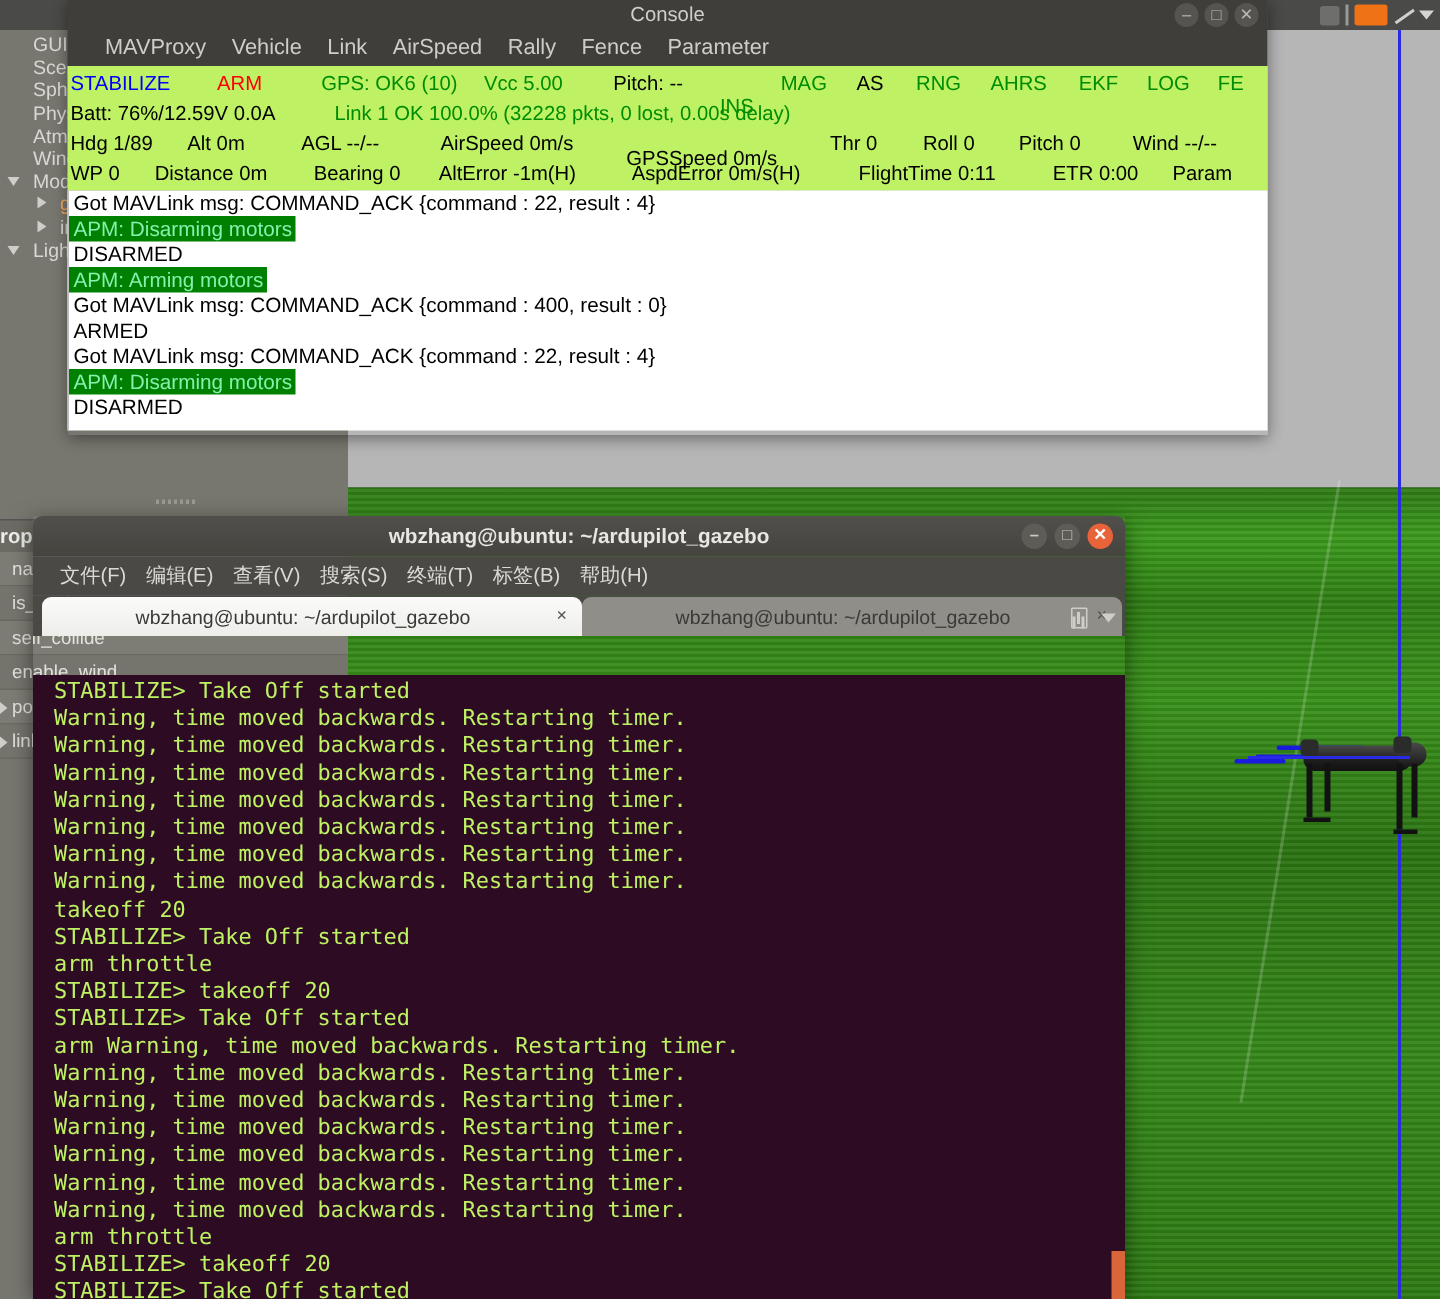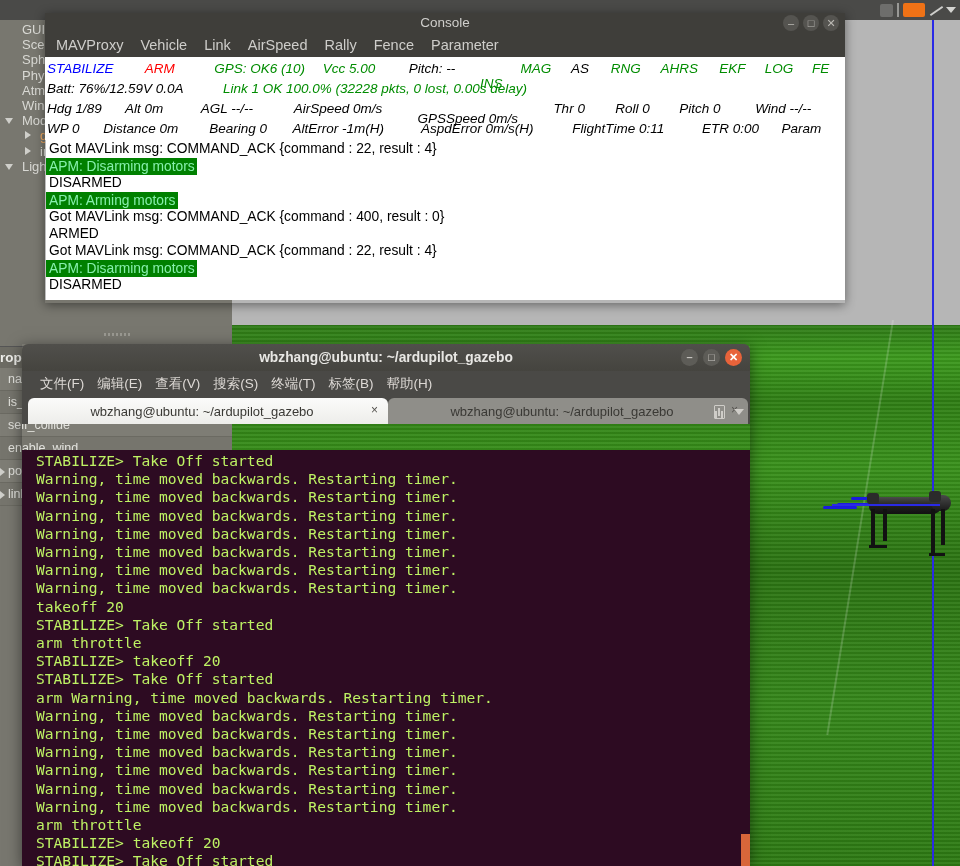--- a/index.html
+++ b/index.html
@@ -76,36 +76,36 @@
       background:linear-gradient(180deg,#4a4a4a,#1d1d1d 60%,#111);}
   .d-nose{position:absolute;left:86px;top:20px;width:20px;height:16px;border-radius:8px;
       background:linear-gradient(180deg,#494949,#1a1a1a);}
   .d-hub{position:absolute;width:12px;height:11px;border-radius:3px;background:#2b2b2b;}
   .d-prop{position:absolute;height:3px;background:#1b1bdd;border-radius:2px;}
   .d-leg{position:absolute;width:4px;background:#121212;}
   .d-foot{position:absolute;height:3px;background:#121212;}
 
   
   #console{
-    position:absolute;left:45px;top:13px;width:800px;height:290px;
+    position:absolute;left:45px;top:0;width:800px;height:290px;
     box-shadow:0 2px 10px rgba(0,0,0,.45);
   }
   .cs-title{
     height:20px;background:#3f3e3a;color:#cfcecb;font-size:13.5px;
     text-align:center;line-height:20px;position:relative;
   }
   .cs-btns{position:absolute;right:6px;top:2px;display:flex;gap:4px;}
   .cs-btn{width:16px;height:16px;border-radius:50%;background:#555450;
      color:#bbb9b4;font-size:11px;line-height:16px;text-align:center;}
   .cs-menu{
     height:24px;background:#3f3e3a;color:#cecdca;font-size:14.5px;
-    display:flex;align-items:center;padding-left:11px;gap:17px;
+    display:flex;align-items:center;padding-left:25px;gap:17px;
   }
   .cs-menu span{cursor:default;}
-  .cs-status{background:#ffffff;padding:2px 0 1px 2px;font-style:italic;}
+  .cs-status{background:#bef264;padding:2px 0 1px 2px;}
   .cs-row{height:20px;line-height:20px;font-size:13.5px;white-space:nowrap;display:flex;align-items:center;}
   .cs-row .cell{display:inline-block;}
   .g{color:#008c00;}
   .r{color:#ff0000;}
   .b{color:#0000ff;}
   .k{color:#000000;}
   .cs-log{background:#ffffff;height:160px;overflow:hidden;
      border-left:1px solid #bdbdbd;}
   .lg{font-size:13.8px;line-height:17px;color:#000;white-space:pre;padding-left:3px;}
   .lg.hl{background:#008000;color:#86efac;display:inline-block;padding:0 2px 0 3px;}

